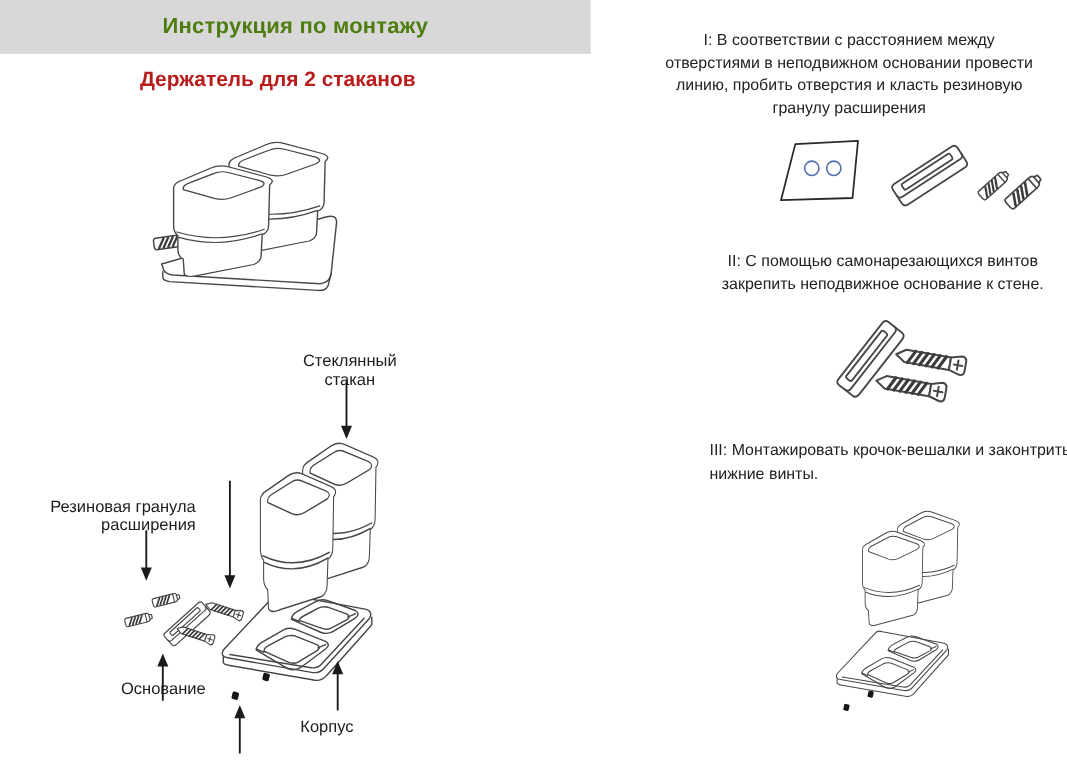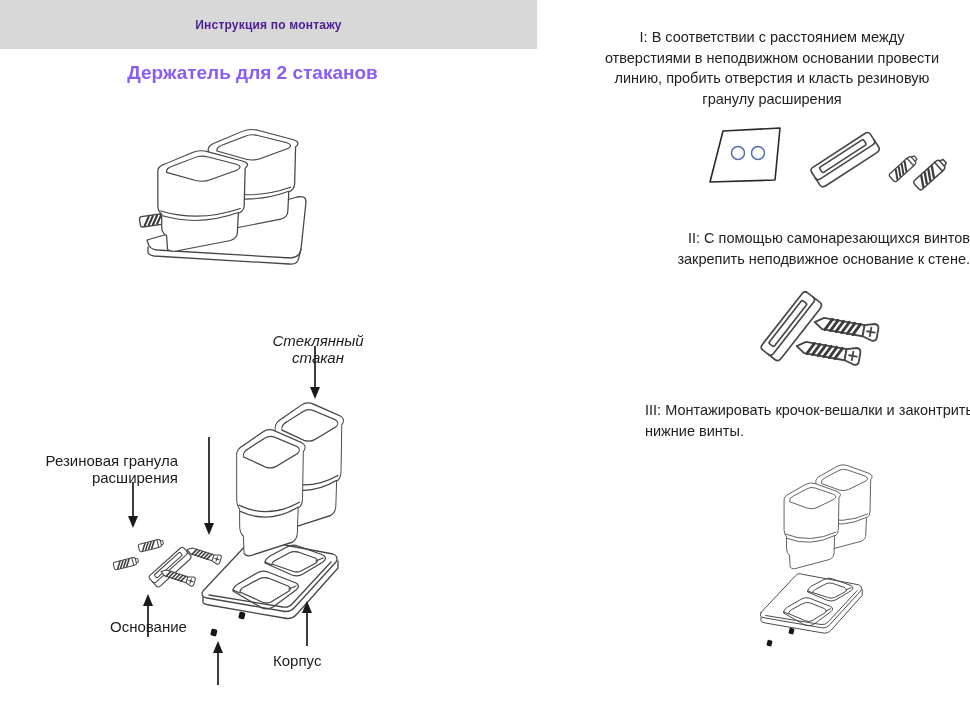--- a/index.html
+++ b/index.html
@@ -4,31 +4,31 @@
 <style>
   html,body { margin:0; padding:0; background:#ffffff; }
   .sheet {
     position:relative; width:970px; height:713px; background:#fff;
     font-family:"Liberation Sans", sans-serif; color:#1f1f1f; overflow:hidden;
   }
   .header-bar {
     position:absolute; left:0; top:0; width:537px; height:49px;
     background:#d8d8d8; display:flex; align-items:center; justify-content:center;
   }
-  .header-bar h1 { margin:0; font-size:12px; font-weight:600; color:#4c1d95; letter-spacing:.2px;text-align:center; }
+  .header-bar h1 { margin:0; font-size:20px; font-weight:600; color:#4d7c0f; letter-spacing:.2px;text-align:center; }
   .subtitle {
     position:absolute; left:0; top:62px; width:505px; text-align:center;
-    font-size:19px; font-weight:600; color:#8b5cf6;
+    font-size:19px; font-weight:600; color:#b91c1c;
   }
   .step-text { position:absolute; font-size:14.5px; line-height:1.42; color:#222; }
   .step-1 { left:595px; top:27px;  width:354px; text-align:center; }
-  .step-2 { left:635px; top:228px; width:335px; text-align:right; }
+  .step-2 { left:635px; top:228px; width:335px; text-align:center; }
   .step-3 { left:645px; top:400px; width:330px; text-align:left; }
   .part-label { position:absolute; font-size:15px; color:#1c1c1c; line-height:1.16; }
-  .lbl-glass   { left:252px; top:332px; width:132px; text-align:center;font-style:italic; }
+  .lbl-glass   { left:252px; top:320px; width:132px; text-align:center; }
   .lbl-screw   { left:101px; top:405px; width:138px; text-align:center; }
   .lbl-granule { left:36px;  top:452px; width:142px; text-align:right; }
   .lbl-base    { left:110px; top:618px; width:90px; }
   .lbl-body    { left:273px; top:652px; width:70px; }
   .lbl-lock    { left:160px; top:730px; width:120px;text-align:right; }
   svg.drawing { position:absolute; }
   .ln  { fill:none;    stroke:#474747; stroke-width:1.3; stroke-linecap:round; stroke-linejoin:round; }
   .fw  { fill:#ffffff; stroke:#474747; stroke-width:1.3; stroke-linecap:round; stroke-linejoin:round; }
   .hv  { fill:none;    stroke:#3c3c3c; stroke-width:2;   stroke-linecap:round; }
   .dark{ fill:#ffffff; stroke:#2a2a2a; stroke-width:1.6; stroke-linejoin:round; }

